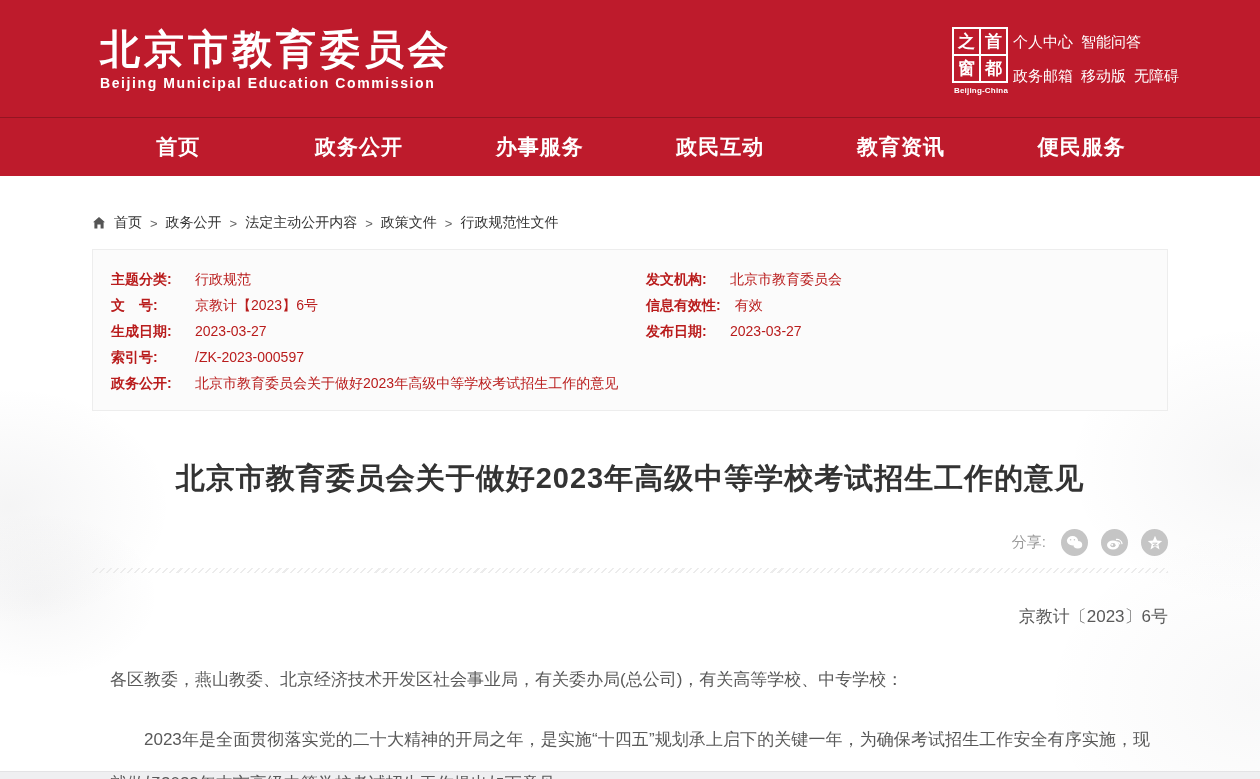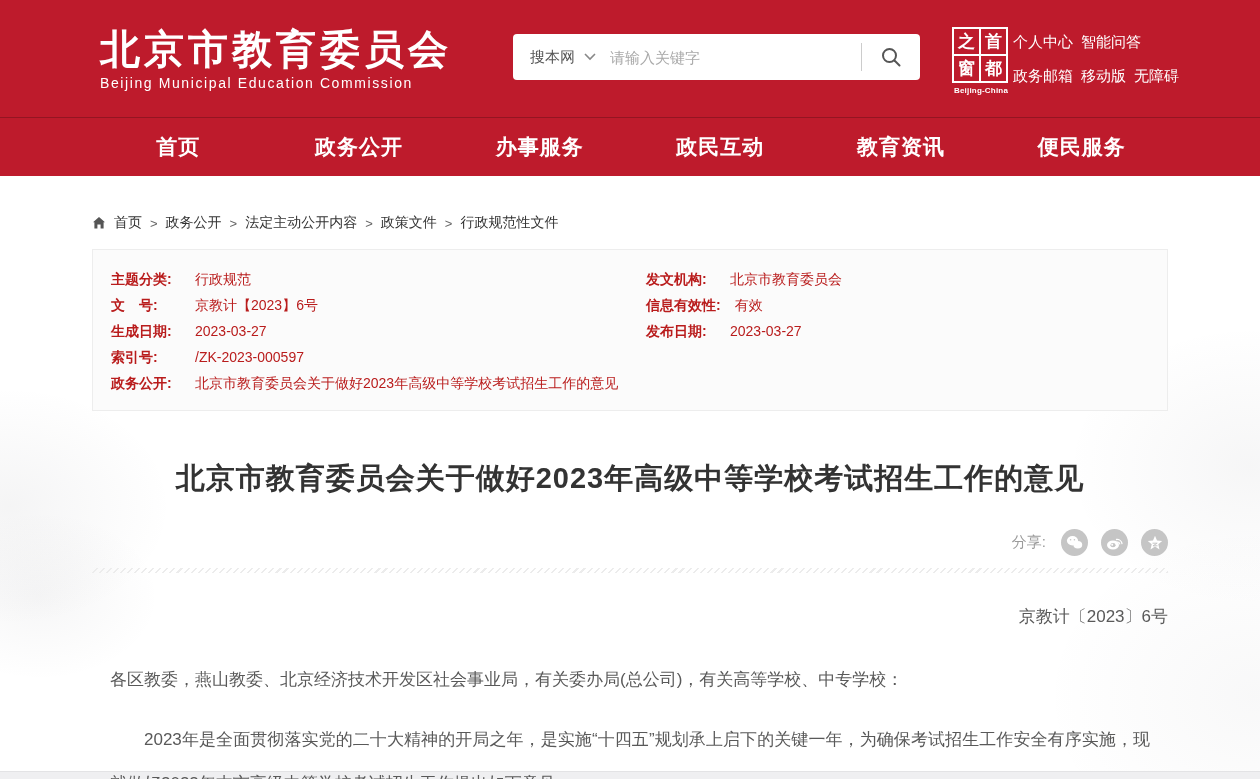--- a/index.html
+++ b/index.html
@@ -4,21 +4,21 @@
 <style>
   * { margin:0; padding:0; box-sizing:border-box; }
   html,body { width:1260px; height:779px; overflow:hidden; }
   body { font-family:"Liberation Sans","DejaVu Sans",sans-serif; background:#f2f2f2; }
   .page { width:1260px; height:777px; background:#fff; position:relative; }
 
   
   .topbar { height:117px; background:#BE1B2C; position:relative; }
   .logo { position:absolute; left:100px; top:27px; cursor:pointer; }
   .logo-title { color:#fff; font-size:40px; font-weight:700; letter-spacing:4px; line-height:44px; }
-  .logo-sub { color:#fff; font-size:14px; letter-spacing:1.6px; margin-top:4px; font-weight:400; }
+  .logo-sub { color:#fff; font-size:14px; letter-spacing:1.6px; margin-top:4px; font-weight:700; }
 
   .searchbox { position:absolute; left:513px; top:34px; width:407px; height:46px; background:#fff;
                border-radius:4px; display:flex; align-items:center; }
   .scope { display:flex; align-items:center; gap:9px; padding:0 14px 0 17px; color:#555; font-size:15px; cursor:pointer; }
   .searchbox input { flex:1; border:none; outline:none; font-size:15px; color:#333; background:transparent; }
   .searchbox input::placeholder { color:#a9a9a9; }
   .search-sep { width:1px; height:28px; background:#ccc; }
   .search-btn { width:58px; height:46px; background:transparent; border:none; display:flex;
                 align-items:center; justify-content:center; cursor:pointer; }
 
@@ -84,36 +84,20 @@
 <body>
 
 <div class="page">
 
   <header class="topbar">
     <div class="logo">
       <div class="logo-title">北京市教育委员会</div>
       <div class="logo-sub">Beijing Municipal Education Commission</div>
     </div>
 
-    <div class="searchbox">
-      <div class="scope">
-        <span>搜本网</span>
-        <svg width="12" height="8" viewBox="0 0 12 8">
-          <polyline points="1,1 6,6 11,1" fill="none" stroke="#888" stroke-width="1.6"></polyline>
-        </svg>
-      </div>
-      <input type="text" placeholder="请输入关键字" style="">
-      <div class="search-sep"></div>
-      <button class="search-btn">
-        <svg width="22" height="22" viewBox="0 0 22 22">
-          <circle cx="9.5" cy="9.5" r="6.5" fill="none" stroke="#555" stroke-width="2"></circle>
-          <line x1="14.5" y1="14.5" x2="19.5" y2="19.5" stroke="#555" stroke-width="2" stroke-linecap="round"></line>
-        </svg>
-      </button>
-    </div>
 
     <div class="seal">
       <div class="seal-grid">
         <span>之</span>
         <span>首</span>
         <span>窗</span>
         <span>都</span>
       </div>
       <div class="seal-cap">Beijing-China</div>
     </div>

